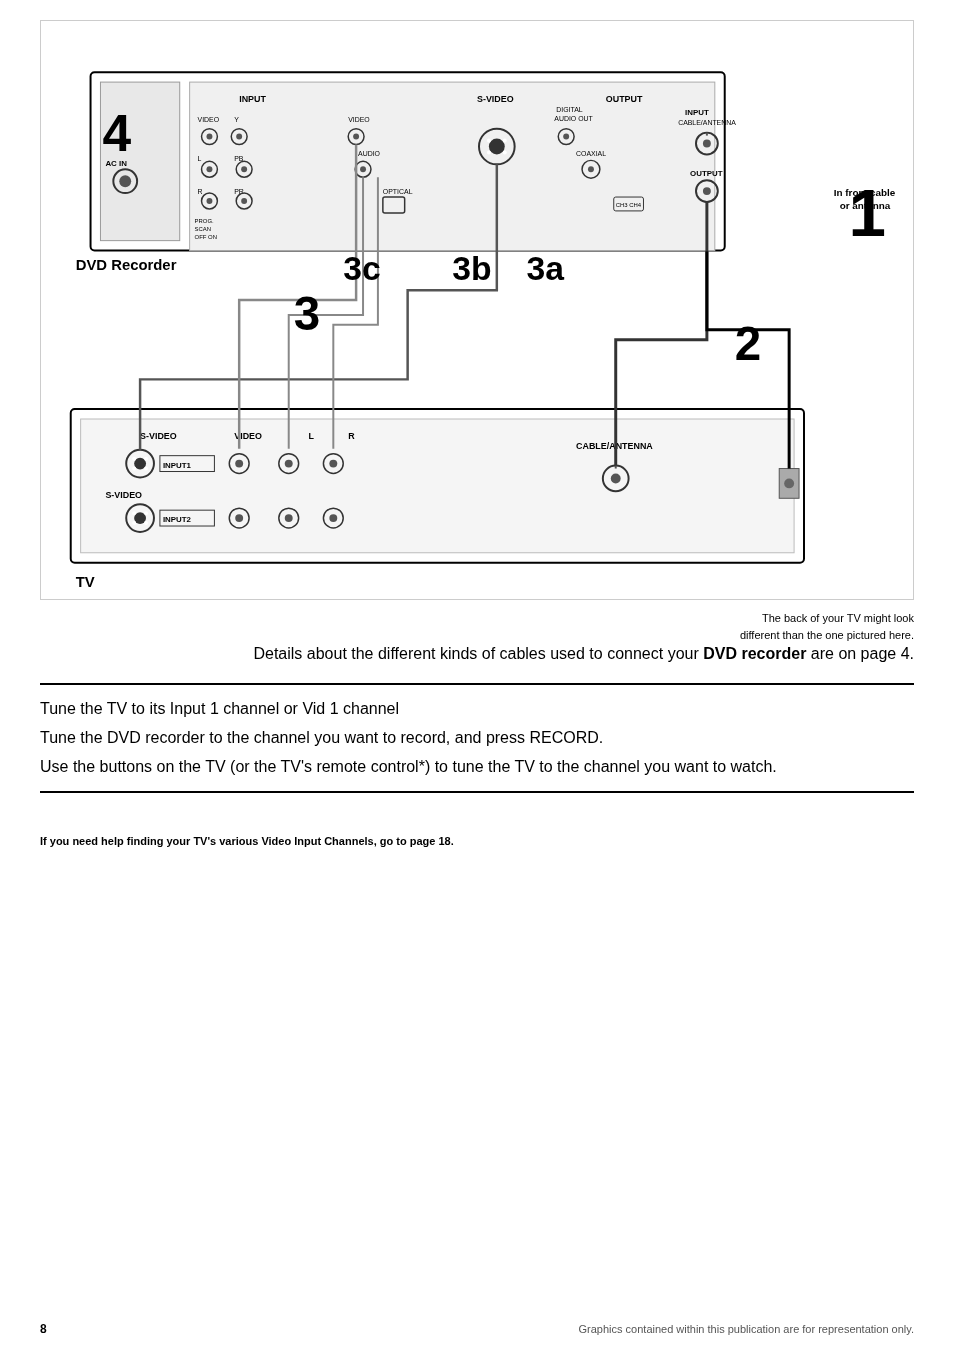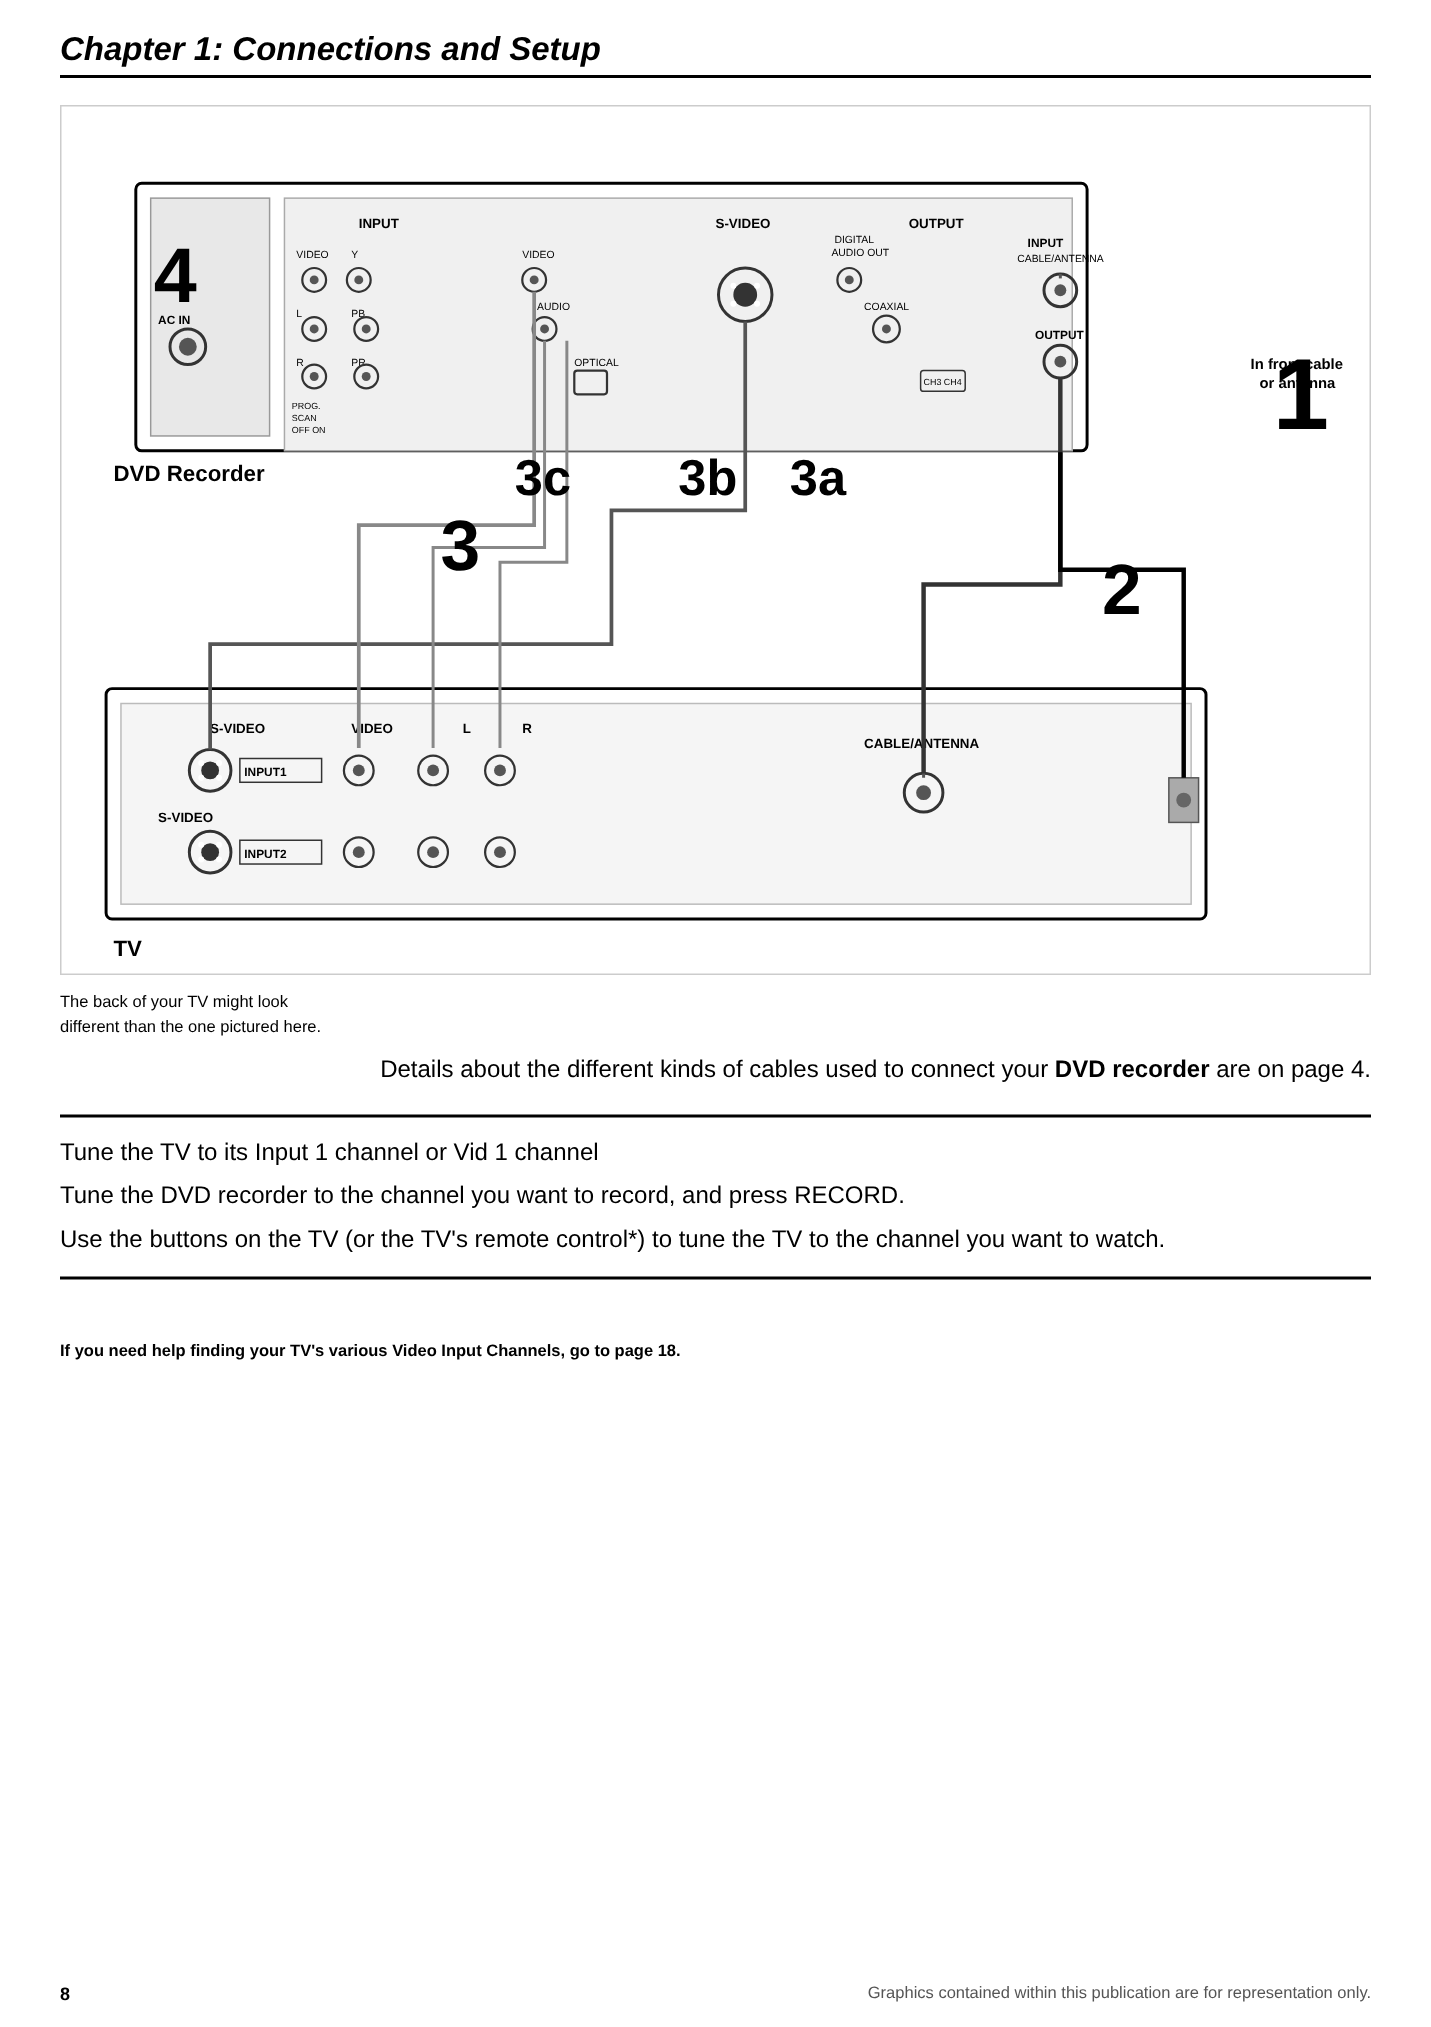--- a/index.html
+++ b/index.html
@@ -37,24 +37,24 @@
       width: 100%;
       height: 580px;
       border: 1px solid #ccc;
       margin-bottom: 10px;
       overflow: hidden;
       background: #fff;
     }
 
     
     .diagram-note {
-      text-align: left;
+      text-align: right;
       font-size: 11px;
       line-height: 1.5;
-      margin-bottom: 12px;
+      margin-bottom: 2px;
     }
 
     
     .details-line {
       text-align: right;
       font-size: 16px;
       margin-bottom: 20px;
     }
     .details-line strong {
       font-weight: bold;
@@ -134,23 +134,20 @@
       left: 0;
       width: 100%;
       height: 100%;
     }
   </style>
 </head>
 <body>
 
 <div class="page-container">
 
-  <div class="chapter-header">
-    <span class="chapter-title">Chapter 1: Connections and Setup</span>
-  </div>
 
   <div class="diagram-area">
 
     <svg class="diagram-svg" viewBox="0 0 880 580" xmlns="http://www.w3.org/2000/svg">
 
       <rect x="50" y="50" width="640" height="180" rx="4" ry="4" fill="none" stroke="#000" stroke-width="2"></rect>
 
       <rect x="60" y="60" width="80" height="160" fill="#e8e8e8" stroke="#999" stroke-width="1"></rect>
 
       <text x="65" y="145" font-size="8" font-weight="bold">AC IN</text>

